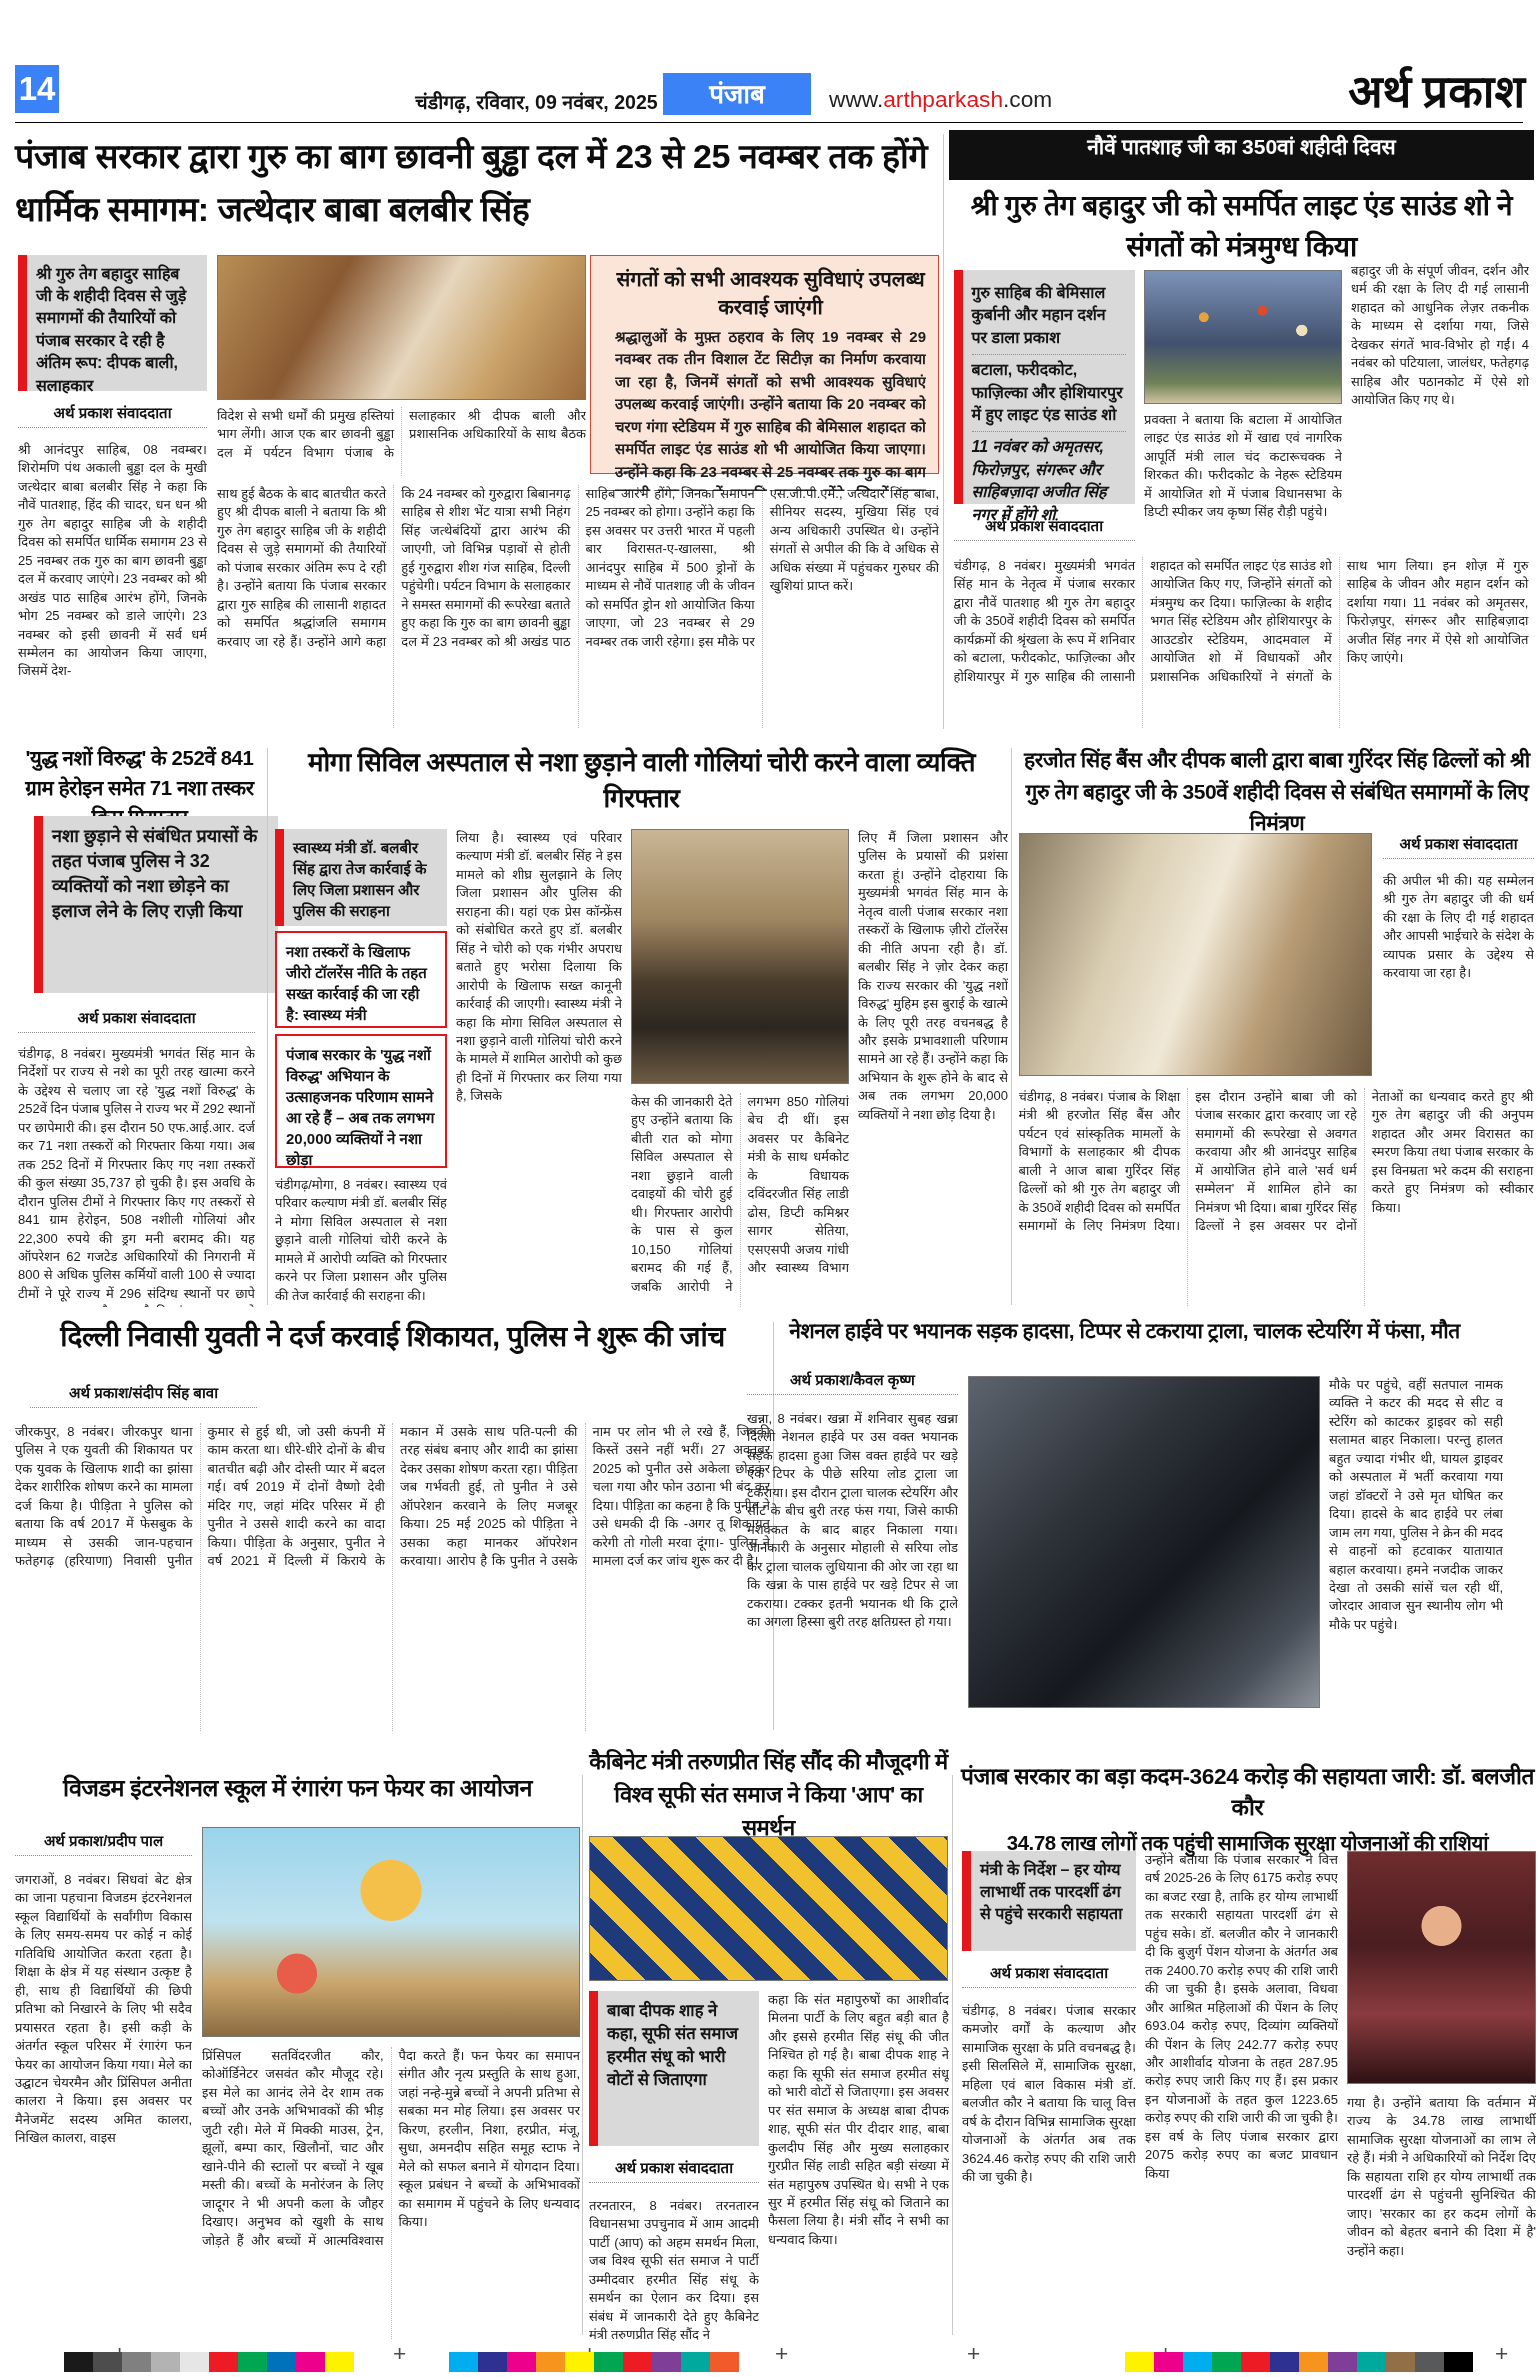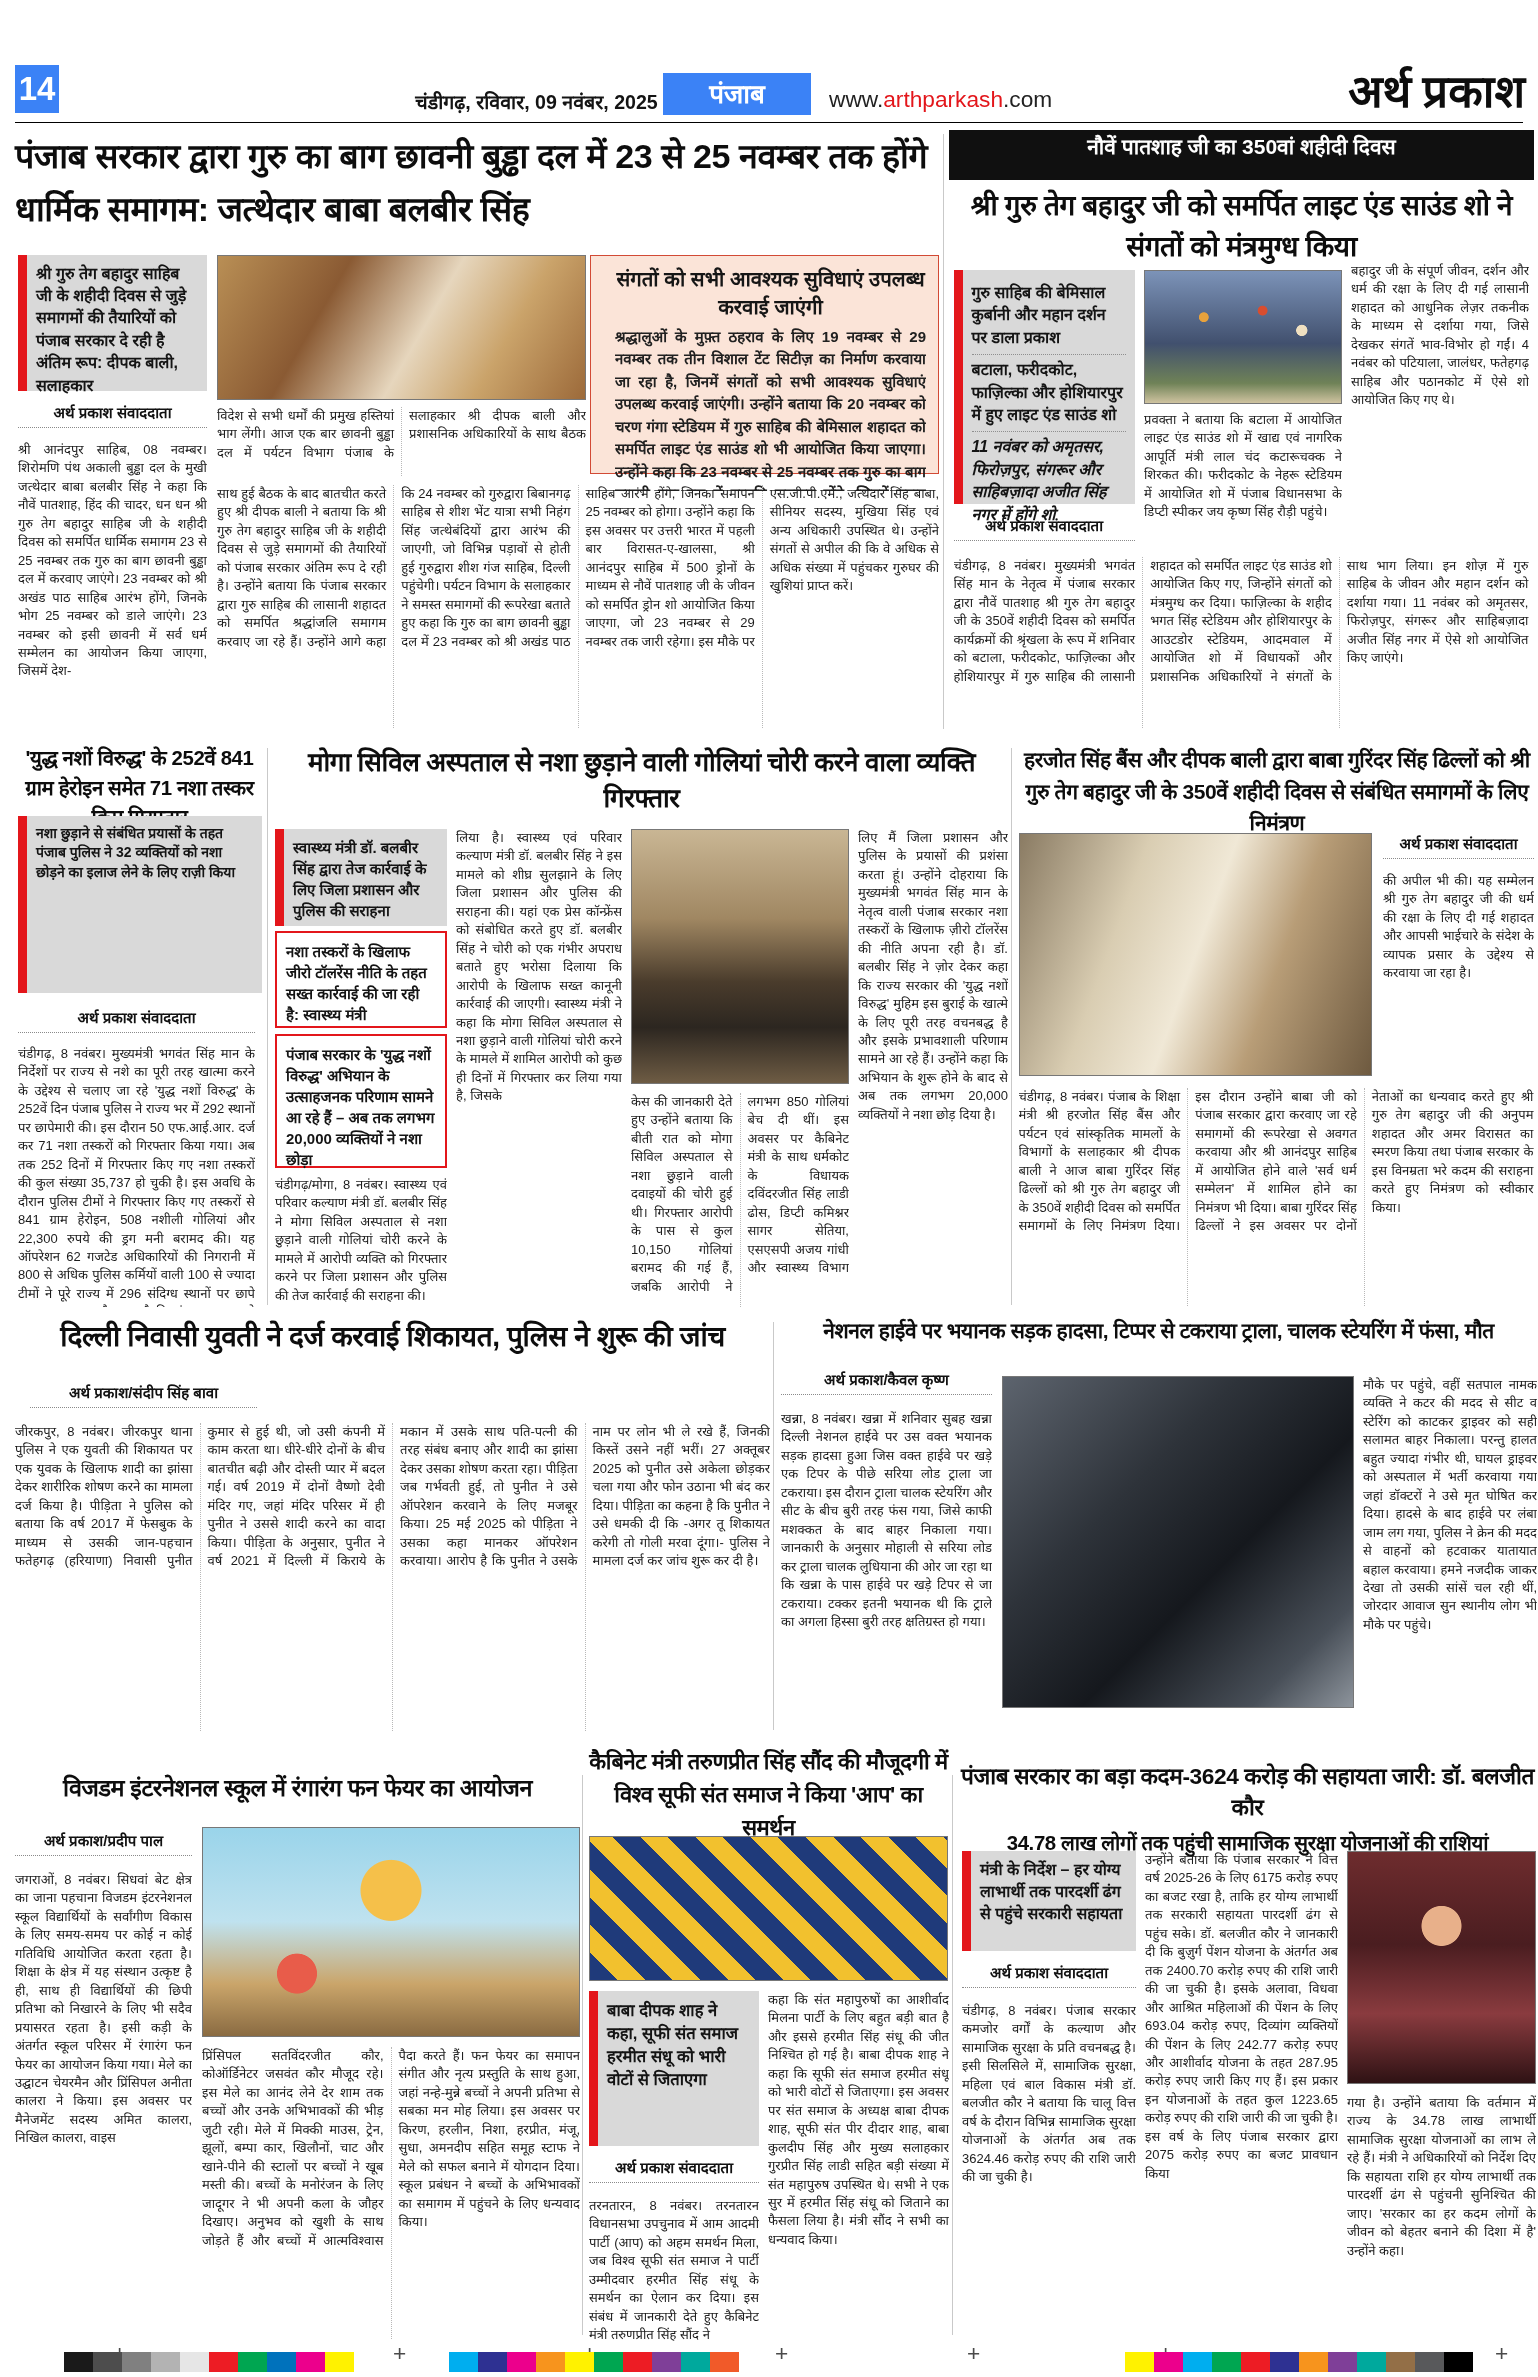--- a/index.html
+++ b/index.html
@@ -70,21 +70,21 @@
     <div class="abs byline" style="left:4.5px;top:385px;width:181px;">अर्थ प्रकाश संवाददाता</div>
     <div class="abs photo" style="left:195px;top:140px;width:198px;height:134px;
          background:radial-gradient(circle at 30% 35%,#e8a23c 0 4.5px,transparent 5.3px),radial-gradient(circle at 60% 30%,#d84d2f 0 4.5px,transparent 5.3px),radial-gradient(circle at 80% 45%,#f0e0c0 0 5.3px,transparent 6px),linear-gradient(180deg,#7c93b8 0%,#41506e 55%,#6f8257 85%,#cfc3a0 100%);"></div>
     <div class="abs body" style="left:195px;top:281px;width:198px;height:137px;">प्रवक्ता ने बताया कि बटाला में आयोजित लाइट एंड साउंड शो में खाद्य एवं नागरिक आपूर्ति मंत्री लाल चंद कटारूचक्क ने शिरकत की। फरीदकोट के नेहरू स्टेडियम में आयोजित शो में पंजाब विधानसभा के डिप्टी स्पीकर जय कृष्ण सिंह रौड़ी पहुंचे।</div>
     <div class="abs body" style="left:402px;top:132px;width:178px;height:279px;">बहादुर जी के संपूर्ण जीवन, दर्शन और धर्म की रक्षा के लिए दी गई लासानी शहादत को आधुनिक लेज़र तकनीक के माध्यम से दर्शाया गया, जिसे देखकर संगतें भाव-विभोर हो गईं। 4 नवंबर को पटियाला, जालंधर, फतेहगढ़ साहिब और पठानकोट में ऐसे शो आयोजित किए गए थे।</div>
     <div class="abs body" style="left:4.5px;top:427px;width:575px;height:171px;column-count:3;">चंडीगढ़, 8 नवंबर। मुख्यमंत्री भगवंत सिंह मान के नेतृत्व में पंजाब सरकार द्वारा नौवें पातशाह श्री गुरु तेग बहादुर जी के 350वें शहीदी दिवस को समर्पित कार्यक्रमों की श्रृंखला के रूप में शनिवार को बटाला, फरीदकोट, फाज़िल्का और होशियारपुर में गुरु साहिब की लासानी शहादत को समर्पित लाइट एंड साउंड शो आयोजित किए गए, जिन्होंने संगतों को मंत्रमुग्ध कर दिया। फाज़िल्का के शहीद भगत सिंह स्टेडियम और होशियारपुर के आउटडोर स्टेडियम, आदमवाल में आयोजित शो में विधायकों और प्रशासनिक अधिकारियों ने संगतों के साथ भाग लिया। इन शोज़ में गुरु साहिब के जीवन और महान दर्शन को दर्शाया गया। 11 नवंबर को अमृतसर, फिरोज़पुर, संगरूर और साहिबज़ादा अजीत सिंह नगर में ऐसे शो आयोजित किए जाएंगे।</div>
   </div>
 
   <div class="abs" style="left:15px;top:744px;width:249px;height:563px;">
     <div class="hl" style="font-size:20.4px;line-height:1.45;">'युद्ध नशों विरुद्ध' के 252वें 841 ग्राम हेरोइन समेत 71 नशा तस्कर किए गिरफ्तार</div>
-    <div class="abs graybox" style="left:3px;top:72px;width:244px;height:177px;font-size:14px;">नशा छुड़ाने से संबंधित प्रयासों के तहत पंजाब पुलिस ने 32 व्यक्तियों को नशा छोड़ने का इलाज लेने के लिए राज़ी किया</div>
+    <div class="abs graybox" style="left:19px;top:72px;width:244px;height:177px;font-size:18px;">नशा छुड़ाने से संबंधित प्रयासों के तहत पंजाब पुलिस ने 32 व्यक्तियों को नशा छोड़ने का इलाज लेने के लिए राज़ी किया</div>
     <div class="abs byline" style="left:3px;top:263px;width:237px;">अर्थ प्रकाश संवाददाता</div>
     <div class="abs body" style="left:3px;top:301px;width:237px;height:262px;">चंडीगढ़, 8 नवंबर। मुख्यमंत्री भगवंत सिंह मान के निर्देशों पर राज्य से नशे का पूरी तरह खात्मा करने के उद्देश्य से चलाए जा रहे 'युद्ध नशों विरुद्ध' के 252वें दिन पंजाब पुलिस ने राज्य भर में 292 स्थानों पर छापेमारी की। इस दौरान 50 एफ.आई.आर. दर्ज कर 71 नशा तस्करों को गिरफ्तार किया गया। अब तक 252 दिनों में गिरफ्तार किए गए नशा तस्करों की कुल संख्या 35,737 हो चुकी है। इस अवधि के दौरान पुलिस टीमों ने गिरफ्तार किए गए तस्करों से 841 ग्राम हेरोइन, 508 नशीली गोलियां और 22,300 रुपये की ड्रग मनी बरामद की। यह ऑपरेशन 62 गजटेड अधिकारियों की निगरानी में 800 से अधिक पुलिस कर्मियों वाली 100 से ज्यादा टीमों ने पूरे राज्य में 296 संदिग्ध स्थानों पर छापे मारकर चलाया। गौरतलब है कि पंजाब सरकार ने राज्य में से नशों के खात्मे के लिए तीन-स्तरीय रणनीति - प्रवर्तन, नशा मुक्ति और रोकथाम - अपनाई है, जिसके तहत नशा छोड़ने वाले व्यक्तियों का इलाज और पुनर्वास सुनिश्चित किया जा रहा है।</div>
   </div>
 
   <div class="abs vline" style="left:267px;top:748px;height:557px;"></div>
 
   <div class="abs" style="left:275px;top:744px;width:733px;height:563px;">
     <div class="hl" style="font-size:26px;line-height:1.4;">मोगा सिविल अस्पताल से नशा छुड़ाने वाली गोलियां चोरी करने वाला व्यक्ति गिरफ्तार</div>
     <div class="abs graybox" style="left:0px;top:85px;width:172px;height:97px;font-size:15px;">स्वास्थ्य मंत्री डॉ. बलबीर सिंह द्वारा तेज कार्रवाई के लिए जिला प्रशासन और पुलिस की सराहना</div>
     <div class="abs redbox" style="left:0px;top:187px;width:172px;height:97px;">नशा तस्करों के खिलाफ जीरो टॉलरेंस नीति के तहत सख्त कार्रवाई की जा रही है: स्वास्थ्य मंत्री</div>
@@ -109,21 +109,21 @@
   </div>
 
   <div class="abs" style="left:15px;top:1316px;width:755px;height:417px;">
     <div class="hl" style="font-size:28px;">दिल्ली निवासी युवती ने दर्ज करवाई शिकायत, पुलिस ने शुरू की जांच</div>
     <div class="abs byline" style="left:15px;top:66px;width:227px;">अर्थ प्रकाश/संदीप सिंह बावा</div>
     <div class="abs body" style="left:0px;top:107px;width:755px;height:308px;column-count:4;">जीरकपुर, 8 नवंबर। जीरकपुर थाना पुलिस ने एक युवती की शिकायत पर एक युवक के खिलाफ शादी का झांसा देकर शारीरिक शोषण करने का मामला दर्ज किया है। पीड़िता ने पुलिस को बताया कि वर्ष 2017 में फेसबुक के माध्यम से उसकी जान-पहचान फतेहगढ़ (हरियाणा) निवासी पुनीत कुमार से हुई थी, जो उसी कंपनी में काम करता था। धीरे-धीरे दोनों के बीच बातचीत बढ़ी और दोस्ती प्यार में बदल गई। वर्ष 2019 में दोनों वैष्णो देवी मंदिर गए, जहां मंदिर परिसर में ही पुनीत ने उससे शादी करने का वादा किया। पीड़िता के अनुसार, पुनीत ने वर्ष 2021 में दिल्ली में किराये के मकान में उसके साथ पति-पत्नी की तरह संबंध बनाए और शादी का झांसा देकर उसका शोषण करता रहा। पीड़िता जब गर्भवती हुई, तो पुनीत ने उसे ऑपरेशन करवाने के लिए मजबूर किया। 25 मई 2025 को पीड़िता ने उसका कहा मानकर ऑपरेशन करवाया। आरोप है कि पुनीत ने उसके नाम पर लोन भी ले रखे हैं, जिनकी किस्तें उसने नहीं भरीं। 27 अक्तूबर 2025 को पुनीत उसे अकेला छोड़कर चला गया और फोन उठाना भी बंद कर दिया। पीड़िता का कहना है कि पुनीत ने उसे धमकी दी कि -अगर तू शिकायत करेगी तो गोली मरवा दूंगा।- पुलिस ने मामला दर्ज कर जांच शुरू कर दी है।</div>
   </div>
 
   <div class="abs vline" style="left:773px;top:1322px;height:408px;"></div>
 
-  <div class="abs" style="left:781px;top:1316px;width:755px;height:417px;">
+  <div class="abs" style="left:747px;top:1316px;width:755px;height:417px;">
     <div class="hl" style="font-size:21px;white-space:nowrap;">नेशनल हाईवे पर भयानक सड़क हादसा, टिप्पर से टकराया ट्राला, चालक स्टेयरिंग में फंसा, मौत</div>
     <div class="abs byline" style="left:0px;top:53px;width:211px;">अर्थ प्रकाश/कैवल कृष्ण</div>
     <div class="abs body" style="left:0px;top:94px;width:211px;height:322px;">खन्ना, 8 नवंबर। खन्ना में शनिवार सुबह खन्ना दिल्ली नेशनल हाईवे पर उस वक्त भयानक सड़क हादसा हुआ जिस वक्त हाईवे पर खड़े एक टिपर के पीछे सरिया लोड ट्राला जा टकराया। इस दौरान ट्राला चालक स्टेयरिंग और सीट के बीच बुरी तरह फंस गया, जिसे काफी मशक्कत के बाद बाहर निकाला गया। जानकारी के अनुसार मोहाली से सरिया लोड कर ट्राला चालक लुधियाना की ओर जा रहा था कि खन्ना के पास हाईवे पर खड़े टिपर से जा टकराया। टक्कर इतनी भयानक थी कि ट्राले का अगला हिस्सा बुरी तरह क्षतिग्रस्त हो गया।</div>
     <div class="abs photo" style="left:221px;top:60px;width:352px;height:332px;
          background:linear-gradient(135deg,#5d646e 0%,#2e333a 35%,#15181d 60%,#484f58 85%,#8d949c 100%);"></div>
     <div class="abs body" style="left:582px;top:60px;width:174px;height:355px;">मौके पर पहुंचे, वहीं सतपाल नामक व्यक्ति ने कटर की मदद से सीट व स्टेरिंग को काटकर ड्राइवर को सही सलामत बाहर निकाला। परन्तु हालत बहुत ज्यादा गंभीर थी, घायल ड्राइवर को अस्पताल में भर्ती करवाया गया जहां डॉक्टरों ने उसे मृत घोषित कर दिया। हादसे के बाद हाईवे पर लंबा जाम लग गया, पुलिस ने क्रेन की मदद से वाहनों को हटवाकर यातायात बहाल करवाया। हमने नजदीक जाकर देखा तो उसकी सांसें चल रही थीं, जोरदार आवाज सुन स्थानीय लोग भी मौके पर पहुंचे।</div>
   </div>
 
   <div class="abs" style="left:15px;top:1771px;width:565px;height:568px;">
     <div class="hl" style="font-size:23.4px;">विजडम इंटरनेशनल स्कूल में रंगारंग फन फेयर का आयोजन</div>

